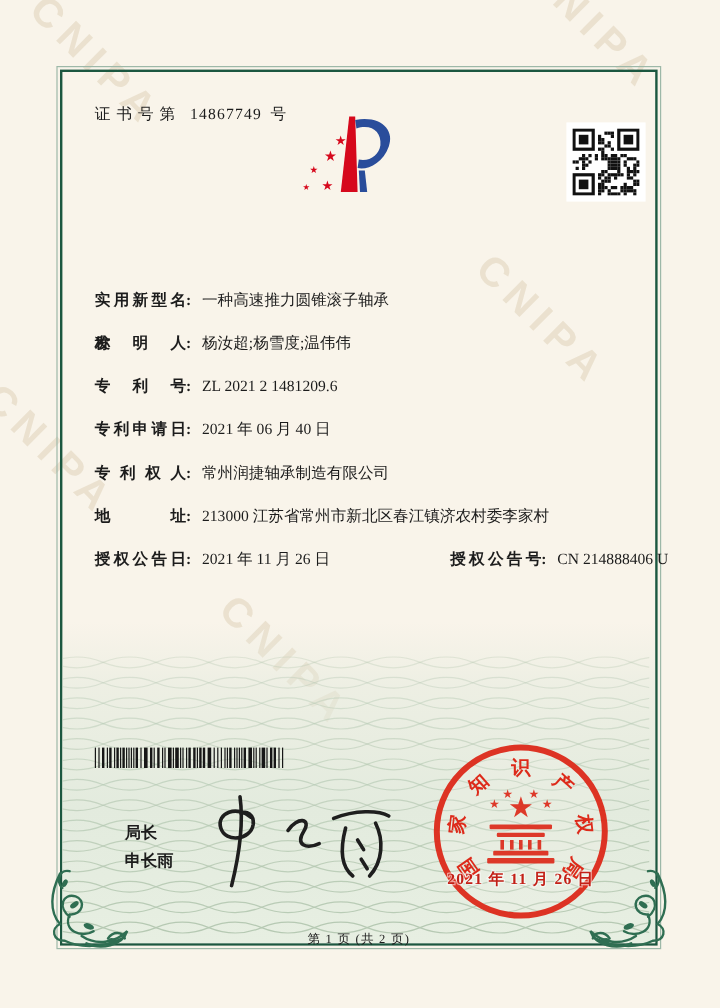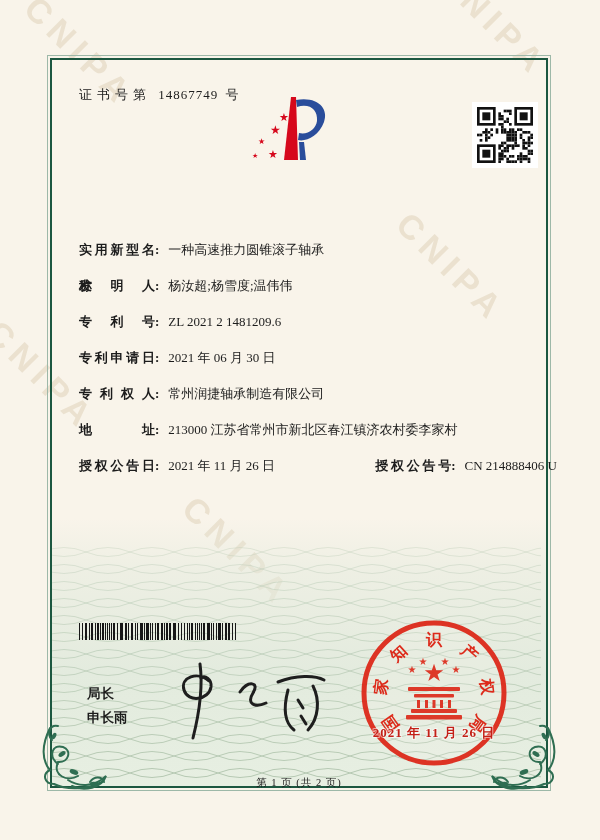--- a/index.html
+++ b/index.html
@@ -29,21 +29,21 @@
   .flabel{display:inline-block;width:76px;text-align:justify;text-align-last:justify;
           font-weight:600;flex:none;}
   .fcolon{flex:none;font-weight:600;margin-right:9px;}
   .fvalue{white-space:nowrap;}
   .grow2{margin-left:100px;display:flex;}
   .paras{position:absolute;left:27px;right:24px;top:424px;font-size:12.5px;line-height:21px;
          font-style:italic;text-align:justify;}
   .paras p{margin:0;text-indent:2em;}
   .barcode{position:absolute;left:27px;top:563px;width:164px;height:17px;font-size:0;}
   .barcode i{display:inline-block;height:100%;background:#171717;vertical-align:top;}
-  .signer{position:absolute;left:35px;top:622px;font-family:"Liberation Sans","DejaVu Sans",sans-serif;
+  .signer{position:absolute;left:52px;top:622px;font-family:"Liberation Sans","DejaVu Sans",sans-serif;
           font-weight:bold;font-size:13.5px;line-height:24px;z-index:3;}
   .sig{position:absolute;left:104px;top:592px;z-index:3;}
   .seal{position:absolute;left:297px;top:548px;width:170px;height:170px;z-index:3;}
   .pageinfo{position:absolute;left:0;right:0;top:716px;text-align:center;font-size:10.5px;letter-spacing:1px;}
   .flourish{position:absolute;bottom:-10px;width:88px;height:90px;z-index:2;}
   .flourish.fl{left:-14px;}
   .flourish.fr{right:-14px;transform:scaleX(-1);}
   .footnote{position:absolute;left:0;right:0;top:843px;text-align:left;font-size:10px;
             letter-spacing:2px;z-index:1;}
 </style>
@@ -259,21 +259,21 @@
         <span class="fvalue">杨汝超;杨雪度;温伟伟</span>
       </div>
       <div class="frow">
         <span class="flabel">专利号</span>
           <span class="fcolon">:</span>
         <span class="fvalue">ZL 2021 2 1481209.6</span>
       </div>
       <div class="frow">
         <span class="flabel">专利申请日</span>
           <span class="fcolon">:</span>
-        <span class="fvalue">2021 年 06 月 30 日</span>
+        <span class="fvalue">2021 年 06 月 40 日</span>
       </div>
       <div class="frow">
         <span class="flabel">专利权人</span>
           <span class="fcolon">:</span>
         <span class="fvalue">常州润捷轴承制造有限公司</span>
       </div>
       <div class="frow">
         <span class="flabel">地址</span>
           <span class="fcolon">:</span>
         <span class="fvalue">213000 江苏省常州市新北区春江镇济农村委李家村</span>

